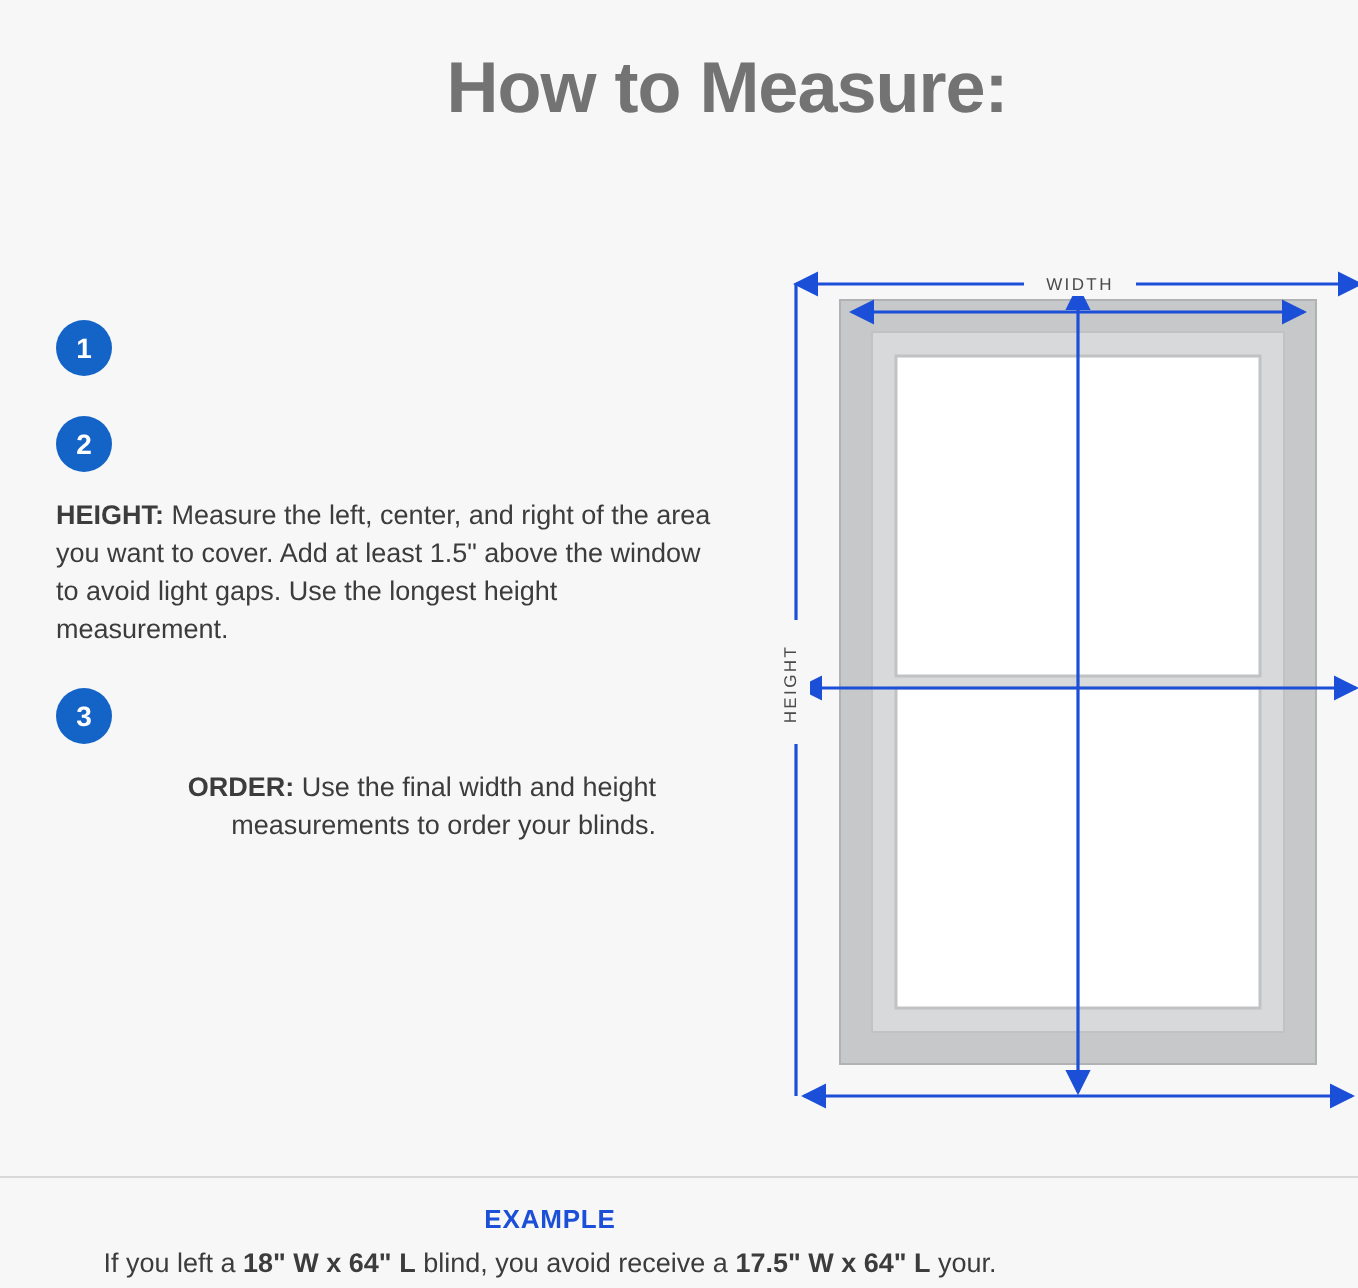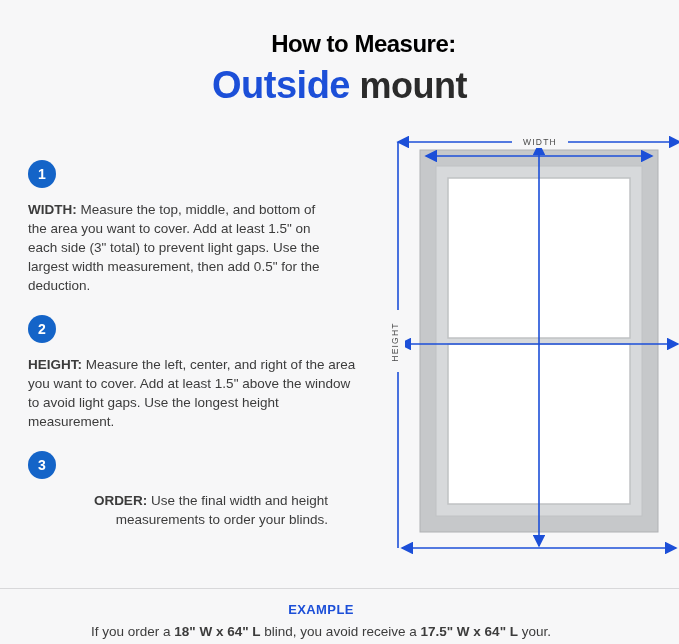--- a/index.html
+++ b/index.html
@@ -24,23 +24,23 @@
   }
   
   .title-block {
     position: absolute;
     left: 0;
     top: 24px;
     width: 679px;
     text-align: center;
   }
   .title-line1 {
-    font-size: 24px;
-    font-weight: bold;
-    color: #000000;
+    font-size: 36px;
+    font-weight: bold;
+    color: #737373;
     letter-spacing: -0.5px;
     line-height: 40px;
     padding-left: 48px;
   }
   .title-line2 {
     font-size: 36px;
     font-weight: bold;
     color: #2b2b2b;
     letter-spacing: -0.5px;
     line-height: 46px;
@@ -105,21 +105,20 @@
     width: 679px;
     height: 1px;
     background: #d8d8da;
   }
   .example-block {
     position: absolute;
     left: 0;
     top: 602px;
     width: 550px;
     text-align: center;
-    padding-left: 46px;
   }
   .example-title {
     font-size: 13px;
     font-weight: bold;
     color: #1c4fd8;
     letter-spacing: 0.4px;
   }
   .example-text {
     font-size: 13.5px;
     color: #3c3c3c;
@@ -127,28 +126,26 @@
   }
   .example-text b { font-weight: bold; }
 </style>
 </head>
 <body>
 
 <div class="page">
 
   <div class="title-block">
     <div class="title-line1">How to Measure:</div>
-    <div class="title-line2"><span class="title-highlight">Outside</span><span> mount</span></div>
   </div>
 
   <div class="steps">
 
     <div class="step step1">
       <div class="badge">1</div>
-      <div class="step-text"><b>WIDTH:</b><span> Measure the top, middle, and bottom of the area you want to cover. Add at least 1.5" on each side (3" total) to prevent light gaps. Use the largest width measurement, then add 0.5" for the deduction.</span></div>
     </div>
 
     <div class="step step2">
       <div class="badge">2</div>
       <div class="step-text"><b>HEIGHT:</b><span> Measure the left, center, and right of the area you want to cover. Add at least 1.5" above the window to avoid light gaps. Use the longest height measurement.</span></div>
     </div>
 
     <div class="step step3">
       <div class="badge">3</div>
       <div class="step-text"><b>ORDER:</b><span> Use the final width and height measurements to order your blinds.</span></div>
@@ -203,16 +200,16 @@
       <text x="152" y="17" text-anchor="middle" font-family="Liberation Sans, sans-serif" font-size="8.5" letter-spacing="1.2" fill="#4a4a4a">WIDTH</text>
 
       <rect x="3" y="182" width="14" height="62" fill="#f7f7f8"></rect>
       <text x="10" y="214" text-anchor="middle" transform="rotate(-90 10 214)" font-family="Liberation Sans, sans-serif" font-size="8.5" letter-spacing="1.2" fill="#4a4a4a">HEIGHT</text>
     </svg>
   </div>
 
   <div class="divider"></div>
   <div class="example-block">
     <div class="example-title">EXAMPLE</div>
-    <div class="example-text"><span>If you order a </span><b>18" W x 64" L</b><span> blind, you avoid receive a </span><b>17.5" W x 64" L</b><span> your.</span></div>
+    <div class="example-text"><span>If you left a </span><b>18" W x 64" L</b><span> blind, you avoid receive a </span><b>17.5" W x 64" L</b><span> your.</span></div>
   </div>
 
 </div>
 
 </body></html>

